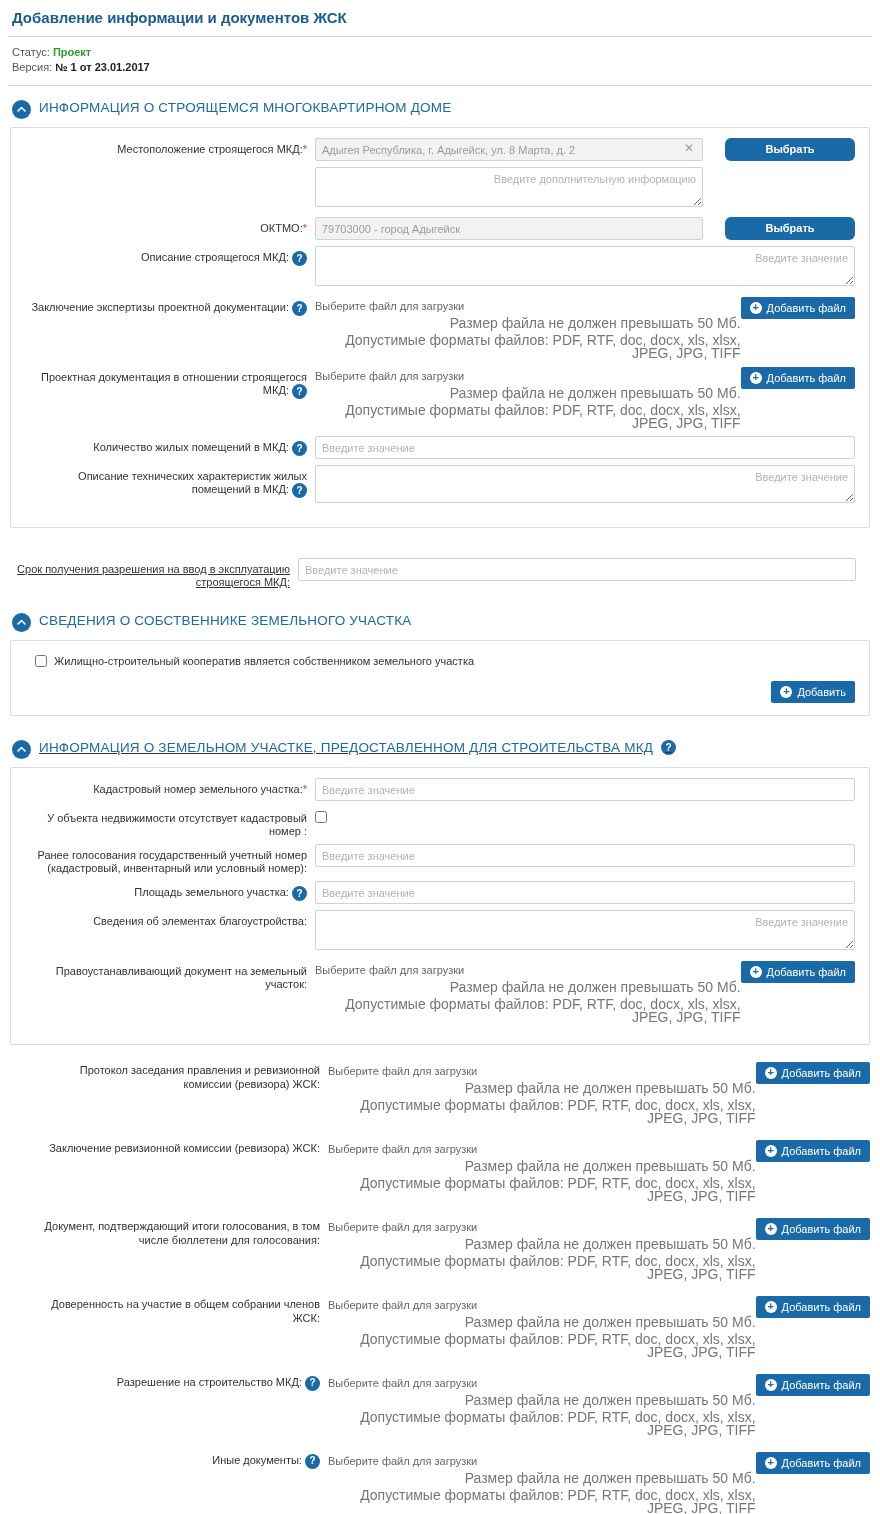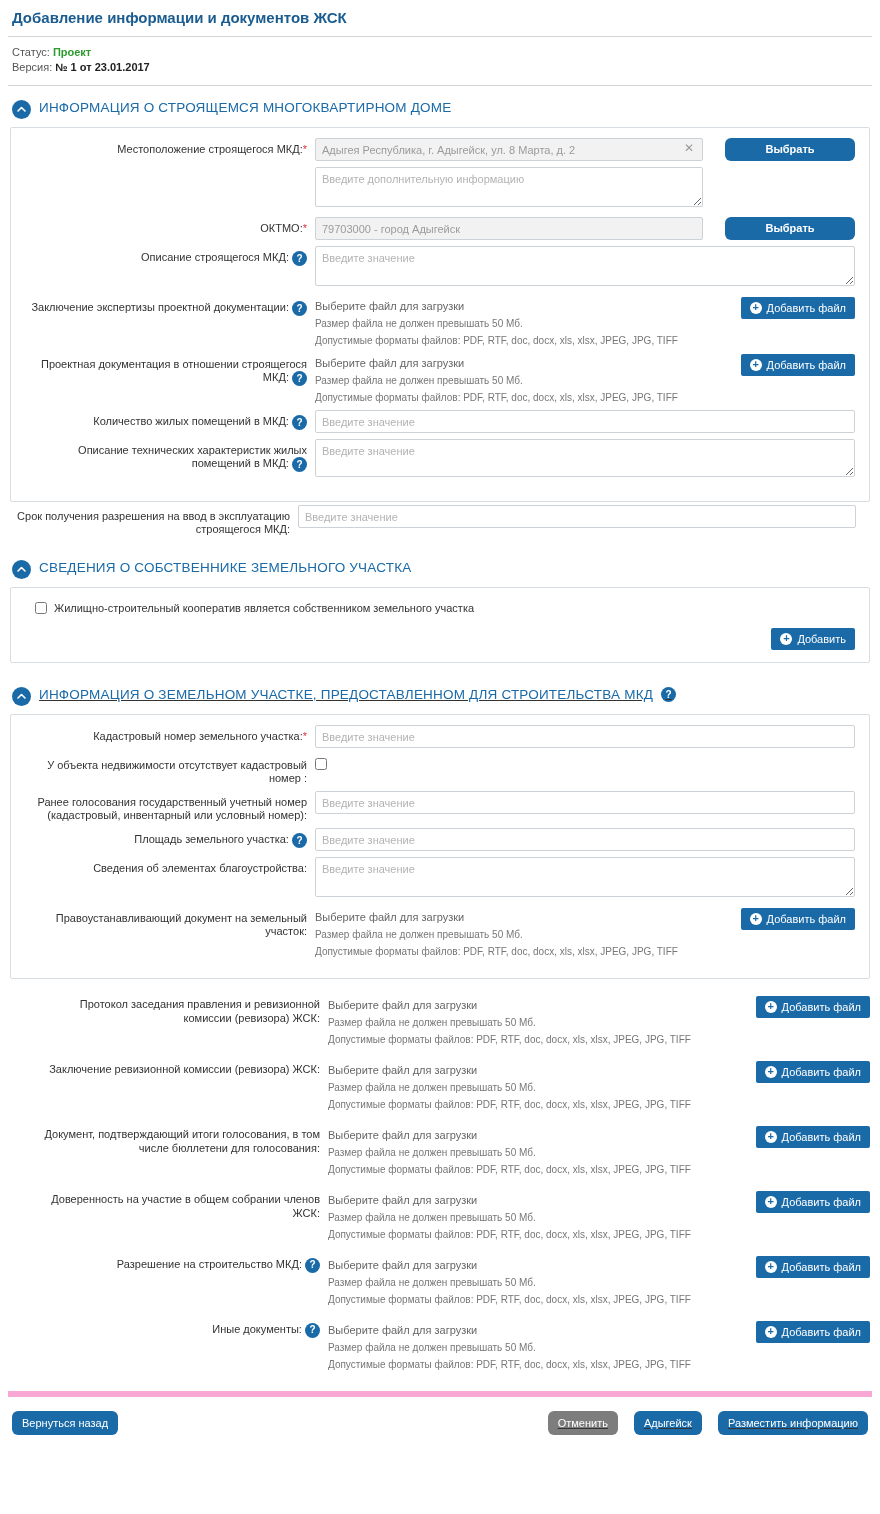--- a/index.html
+++ b/index.html
@@ -111,20 +111,21 @@
     color: #555;
     padding: 4px 6px;
     height: 23px;
     background: #fff;
     outline: none;
   }
   textarea.tb {
     height: 40px;
     resize: vertical;
     line-height: 14px;
+    text-align: right;
   }
   textarea.tall { height: 38px; }
   input.tb::placeholder, textarea.tb::placeholder { color: #b3b3b3; }
   input.tb.readonly, .fakeinput {
     background: #f2f2f2;
     color: #9b9b9b;
   }
   .input-wrap { position: relative; flex: 1 1 auto; min-width: 0; }
   .clear-x {
     position: absolute;
@@ -184,43 +185,44 @@
 
   .file-row { display: flex; align-items: flex-start; }
   .file-info { flex: 1 1 auto; }
   .file-hint-main {
     font-size: 11px;
     color: #666;
     line-height: 14px;
     padding-top: 3px;
   }
   .file-hint-sub {
-    font-size: 10px;
+    font-size: 14px;
     color: #777;
     line-height: 13px;
     padding-top: 4px;
+    text-align: right;
   }
   .file-btn-col { flex: 0 0 auto; padding-top: 1px; }
 
   .checkbox-row {
     display: flex;
     align-items: center;
     gap: 7px;
     font-size: 11px;
     color: #333;
     padding: 4px 0 0 10px;
   }
   input[type=checkbox] {
     width: 12px; height: 12px;
     margin: 0;
     accent-color: #1a6aa8;
   }
   .right-align { display: flex; justify-content: flex-end; padding-top: 14px; }
 
-  .spacer-row { margin: 3px 0 10px 0; }
+  .spacer-row { margin: 30px 0 10px 0; text-decoration: underline; }
 
   .docs-block { padding: 8px 2px 0 2px; }
   .docs-row {
     display: flex;
     align-items: flex-start;
     padding: 8px 0 6px 0;
   }
   .docs-row .lbl {
     width: 290px;
     flex: 0 0 290px;

